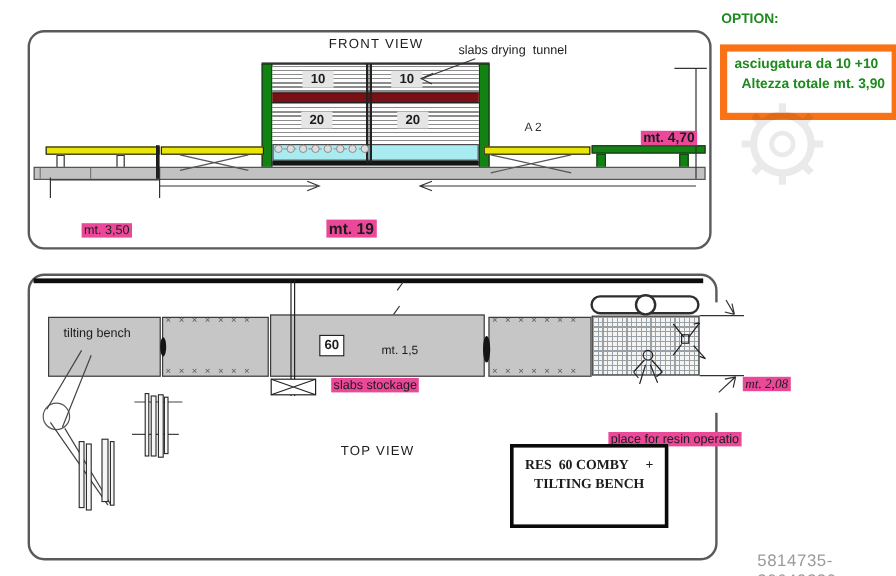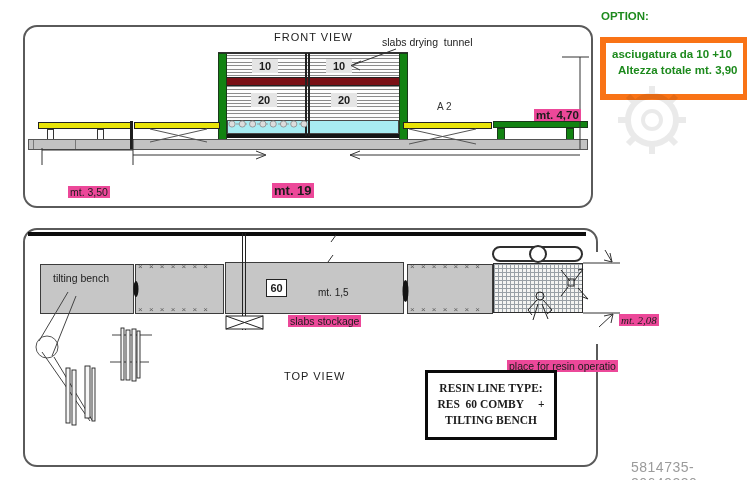--- a/index.html
+++ b/index.html
@@ -97,36 +97,35 @@
 
   <div class="machine" style="left:40px;top:264px;width:92px;height:48px;"></div>
   <div class="lbl small" style="left:53px;top:272px;">tilting bench</div>
 
   <div class="machine" style="left:135px;top:264px;width:87px;height:48px;"></div>
   <div class="xmarks" style="left:138px;top:262px;width:82px;">× × × × × × × × ×</div>
   <div class="xmarks" style="left:138px;top:305px;width:82px;">× × × × × × × × ×</div>
 
   <div class="machine" style="left:225px;top:262px;width:177px;height:50px;"></div>
   <div class="lbl bold" style="left:266px;top:279px;width:19px;height:16px;background:#fff;border:1px solid #222;font-size:11px;text-align:center;line-height:16px;">60</div>
-  <div class="lbl small wbg" style="left:288px;top:281px;">slabs stockage</div>
+  <div class="lbl small wbg" style="left:276px;top:281px;">slabs stockage</div>
 
   <div class="machine" style="left:407px;top:264px;width:84px;height:48px;"></div>
   <div class="xmarks" style="left:410px;top:262px;width:79px;">× × × × × × × × ×</div>
   <div class="xmarks" style="left:410px;top:305px;width:79px;">× × × × × × × × ×</div>
 
   <div class="hatch" style="left:493px;top:263px;width:88px;height:48px;"></div>
   <div class="capsule" style="left:492px;top:246px;width:87px;height:12px;"></div>
   <div class="circle" style="left:529px;top:245px;width:14px;height:14px;"></div>
 
   <div class="lbl" style="left:318px;top:243px;font-size:10px;margin-top:44px;">mt. 1,5</div>
   <div class="lbl italic-serif wbg" style="left:619px;top:280px;">mt. 2,08</div>
   <div class="lbl small wbg" style="left:507px;top:326px;">place for resin operatio</div>
 
   <div class="typebox" style="left:425px;top:370px;width:126px;height:57px;">
-    <div>RESIN LINE TYPE:</div>
     <div class="pre">RES  60 COMBY     +</div>
     <div>TILTING BENCH</div>
   </div>
 
   <div class="footer-ref" style="left:631px;top:459px;">5814735-20649230</div>
 
   <svg class="svgo" width="747" height="480" viewBox="0 0 747 480">
     <g stroke="#333" stroke-width="1" fill="none">
 
       <path d="M396 49 L353 65"></path>

